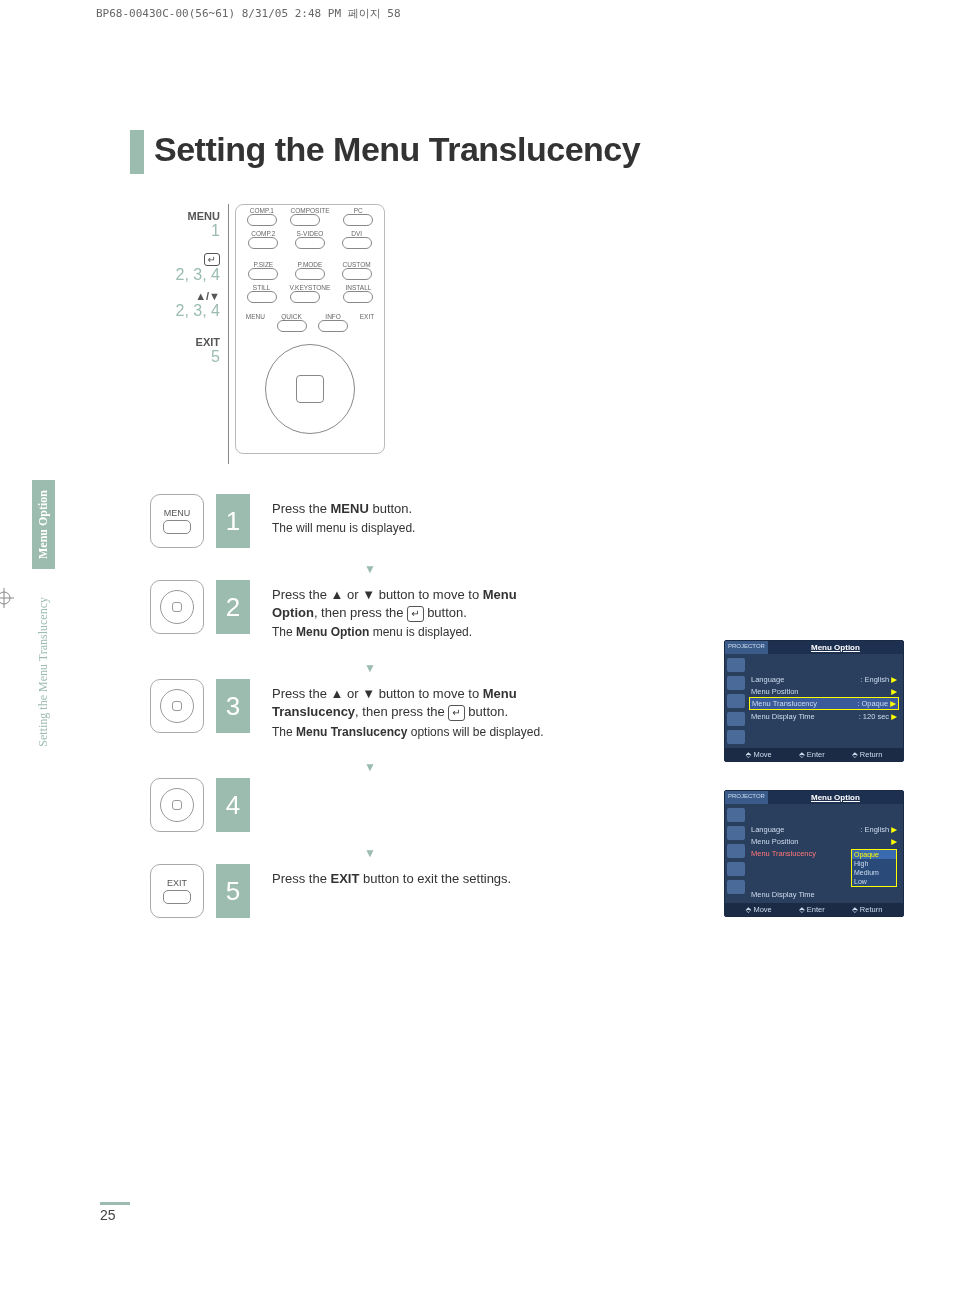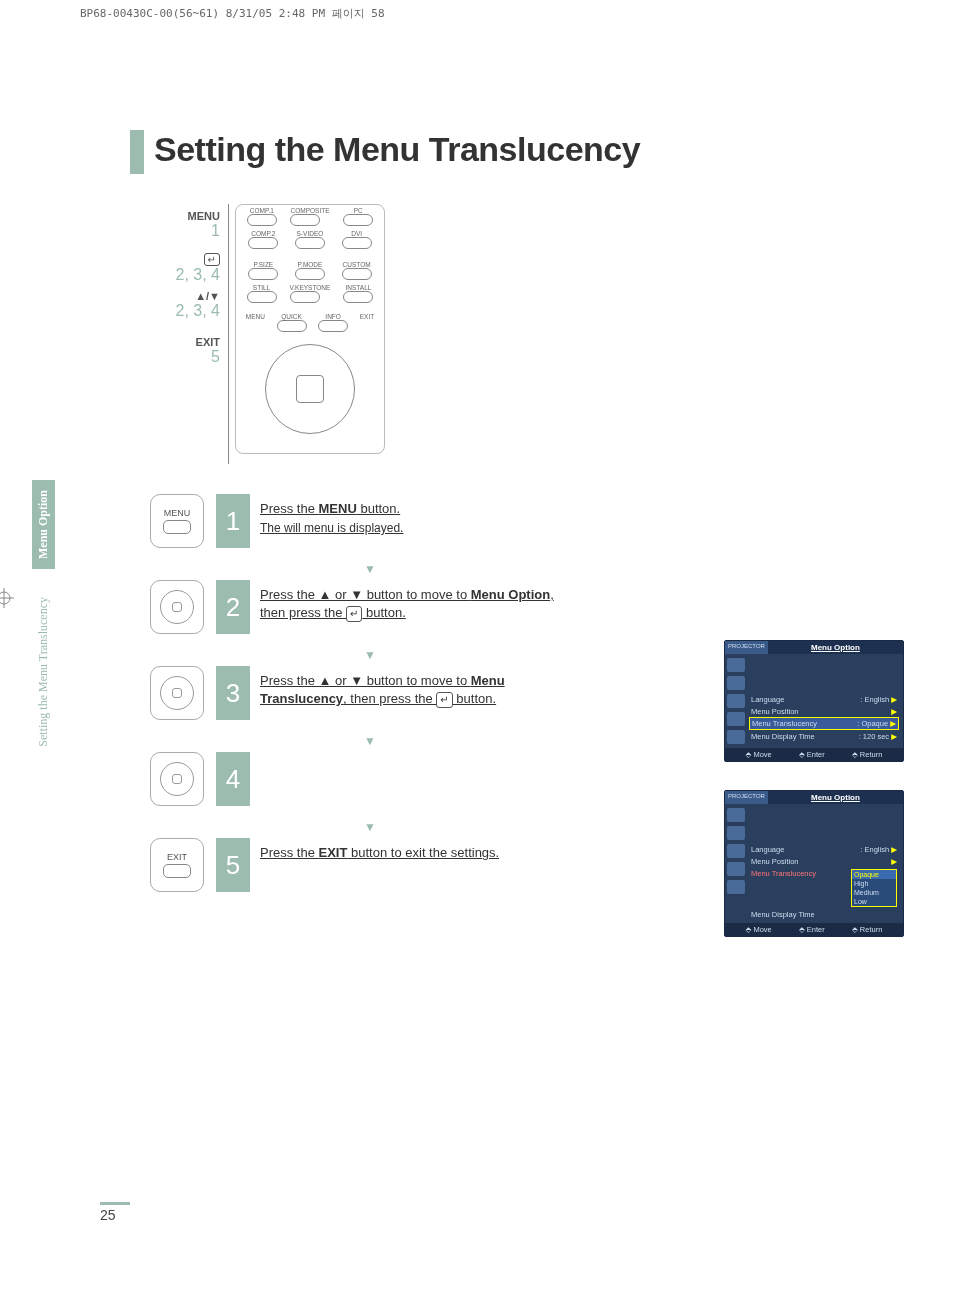--- a/index.html
+++ b/index.html
@@ -11,21 +11,21 @@
     position: relative;
     color: #333;
   }
   .crop-marks { position: absolute; inset: 0; pointer-events: none; }
   .cm {
     position: absolute;
     color: #666;
     font-family: monospace;
     font-size: 11px;
   }
-  .cm.top { top: 6px; left: 80px; }
+  .cm.top { top: 6px; left: 96px; }
   .page {
     position: absolute;
     left: 60px; top: 40px; right: 60px; bottom: 60px;
   }
   .title-row {
     margin-top: 90px;
     margin-left: 70px;
     display: flex;
     align-items: flex-start;
     gap: 10px;
@@ -144,24 +144,23 @@
     background: #9bbcaf;
     color: #fff;
     font-family: "Arial Black", Arial;
     font-size: 26px;
     display: flex;
     align-items: center;
     justify-content: center;
     flex: none;
   }
   .step-body {
-    padding: 6px 10px;
+    padding: 6px 22px;
     font-size: 13px;
     line-height: 1.4;
-    text-decoration: underline;
   }
   .step-body .sub { font-size: 12px; margin-top: 2px;}
   .enter-icon {
     display: inline-block;
     border: 1px solid #555;
     border-radius: 3px;
     font-size: 10px;
     padding: 0 3px;
     vertical-align: middle;
   }
@@ -194,21 +193,21 @@
   .osd-iconcol {
     width: 24px;
     display: flex;
     flex-direction: column;
     gap: 4px;
     padding: 4px 2px;
   }
   .osd-iconcol span {
     width: 18px; height: 14px; background: #4a6a9a; border-radius: 2px; display: block;
   }
-  .osd-rows { flex: 1; padding: 3px 6px 3px 2px; margin-top: 36px; }
+  .osd-rows { flex: 1; padding: 19px 6px 3px 2px; }
   .osd-row {
     display: flex;
     justify-content: space-between;
     padding: 1.5px 0;
   }
   .osd-row.sel {
     background: #3a5a9a;
     border: 1px solid #ff0;
     margin: 0 -2px;
     padding: 1px 2px;
@@ -331,30 +330,32 @@
         </div>
       </div>
       <div class="step-arrow">▼</div>
       <div class="step">
         <div class="step-icon">
           <div class="mini-dpad"></div>
         </div>
         <div class="step-num">2</div>
         <div class="step-body">
           <div>Press the ▲ or ▼ button to move to <b>Menu Option</b>, then press the <span class="enter-icon">↵</span> button.</div>
+          <div class="sub">The <b>Menu Option</b> menu is displayed.</div>
         </div>
       </div>
       <div class="step-arrow">▼</div>
       <div class="step">
         <div class="step-icon">
           <div class="mini-dpad"></div>
         </div>
         <div class="step-num">3</div>
         <div class="step-body">
           <div>Press the ▲ or ▼ button to move to <b>Menu Translucency</b>, then press the <span class="enter-icon">↵</span> button.</div>
+          <div class="sub">The <b>Menu Translucency</b> options will be displayed.</div>
         </div>
       </div>
       <div class="step-arrow">▼</div>
       <div class="step">
         <div class="step-icon">
           <div class="mini-dpad"></div>
         </div>
         <div class="step-num">4</div>
       </div>
       <div class="step-arrow">▼</div>

